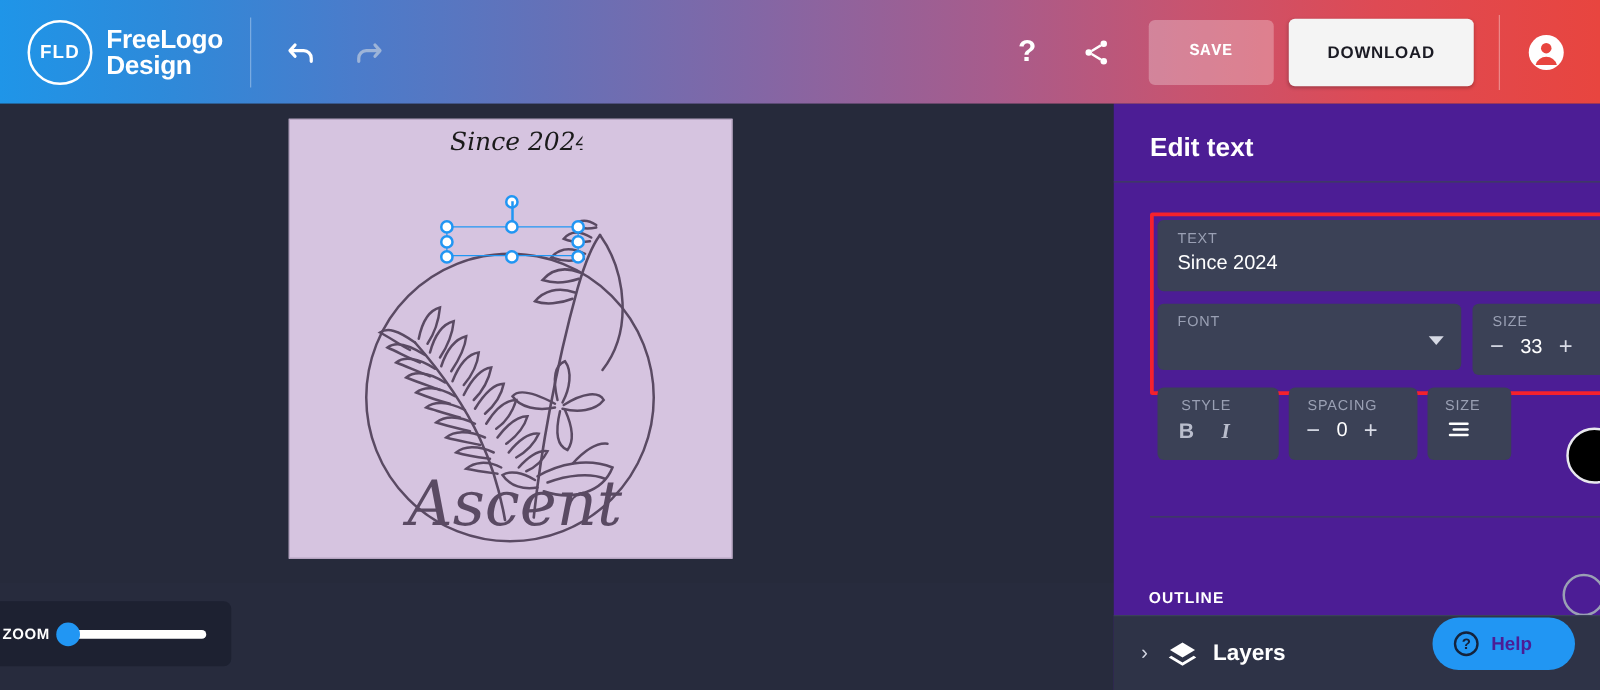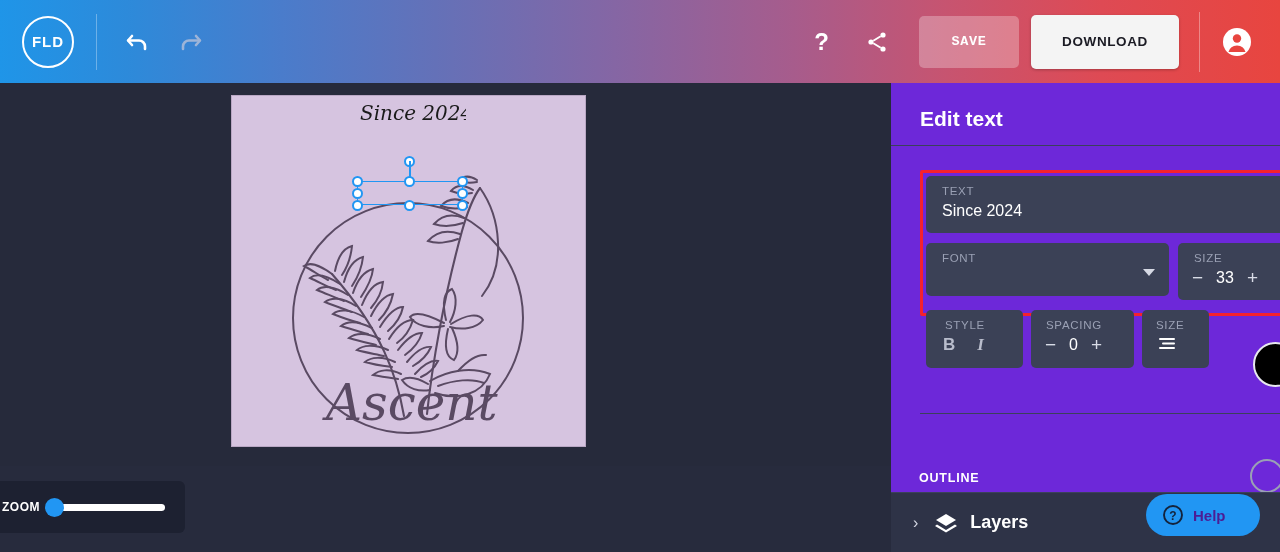--- a/index.html
+++ b/index.html
@@ -125,21 +125,21 @@
     border-radius: 4px; background: #ffffff; cursor: pointer;
   }
   .zoom-thumb {
     position: absolute; left: -5px; top: -6px; width: 19px; height: 19px;
     border-radius: 50%; background: #2196f3; cursor: pointer;
   }
 
   
   .panel {
     position: absolute; left: 891px; top: 83px; width: 389px; height: 469px;
-    background: #6d28d9;
+    background: #4c1d95;
   }
   .panel-title {
     color: #fff; font-size: 21px; font-weight: bold;
     margin: 24px 0 0 29px;
   }
   .panel-sep {
     position: absolute; left: 0; top: 62px; width: 389px; height: 1px;
     background: #3b415a;
   }
   .highlight-box {
@@ -216,20 +216,24 @@
 </head>
 <body>
 
 <div id="app">
 
   <div class="header">
 
     <div class="brand">
       <div class="brand-circle">
         <span>FLD</span>
+      </div>
+      <div class="brand-text">
+        <div>FreeLogo</div>
+        <div>Design</div>
       </div>
     </div>
 
     <div class="hdr-divider"></div>
 
     <div class="undo-redo">
       <div class="ur-btn">
         <svg width="26" height="22" viewBox="0 0 26 22">
           <path d="M7 5 L3 9.5 L7 14" stroke="#ffffff" stroke-width="2.6" fill="none" stroke-linecap="round" stroke-linejoin="round"></path>
           <path d="M3.5 9.5 H14 a6 6 0 0 1 6 6 V18" stroke="#ffffff" stroke-width="2.6" fill="none" stroke-linecap="round"></path>

